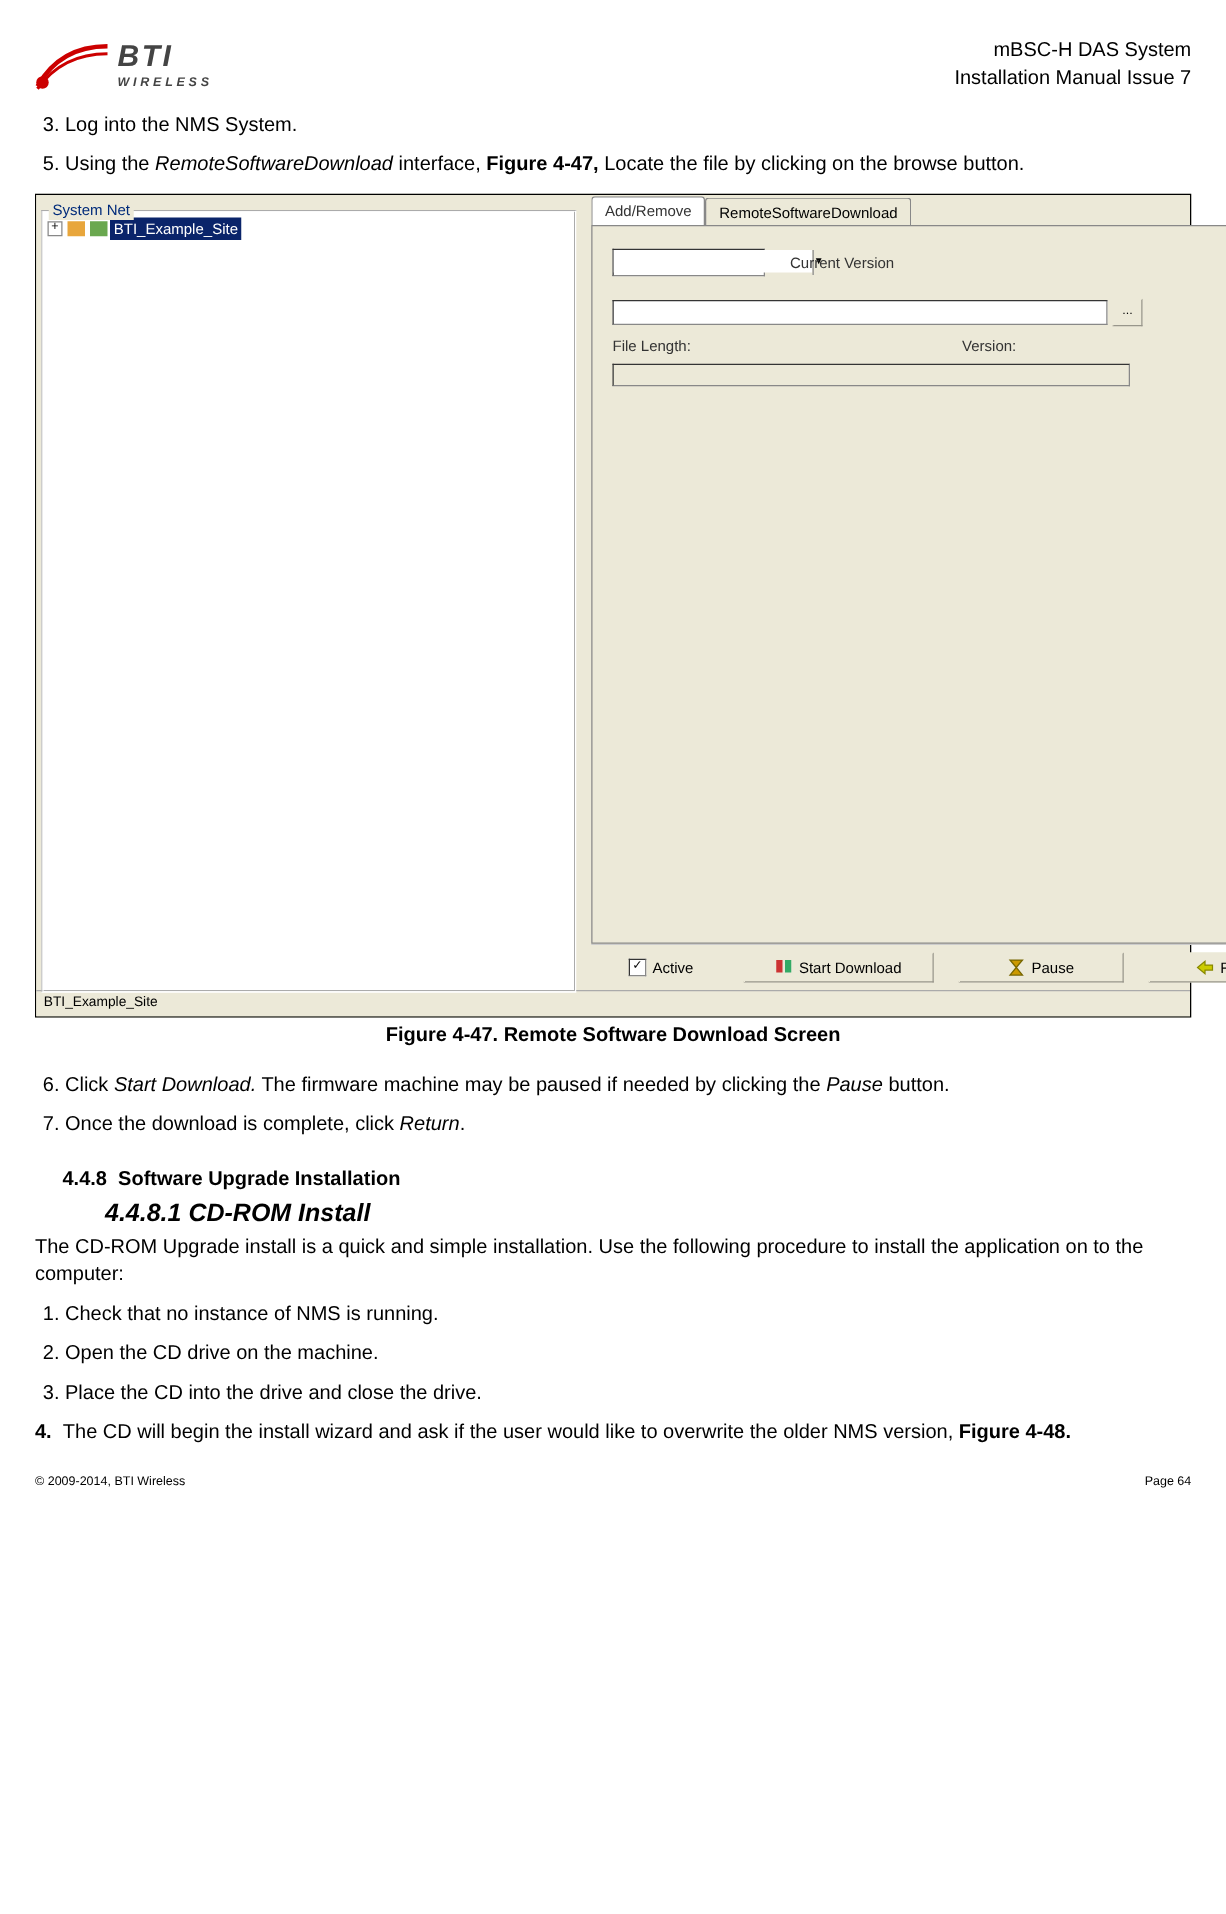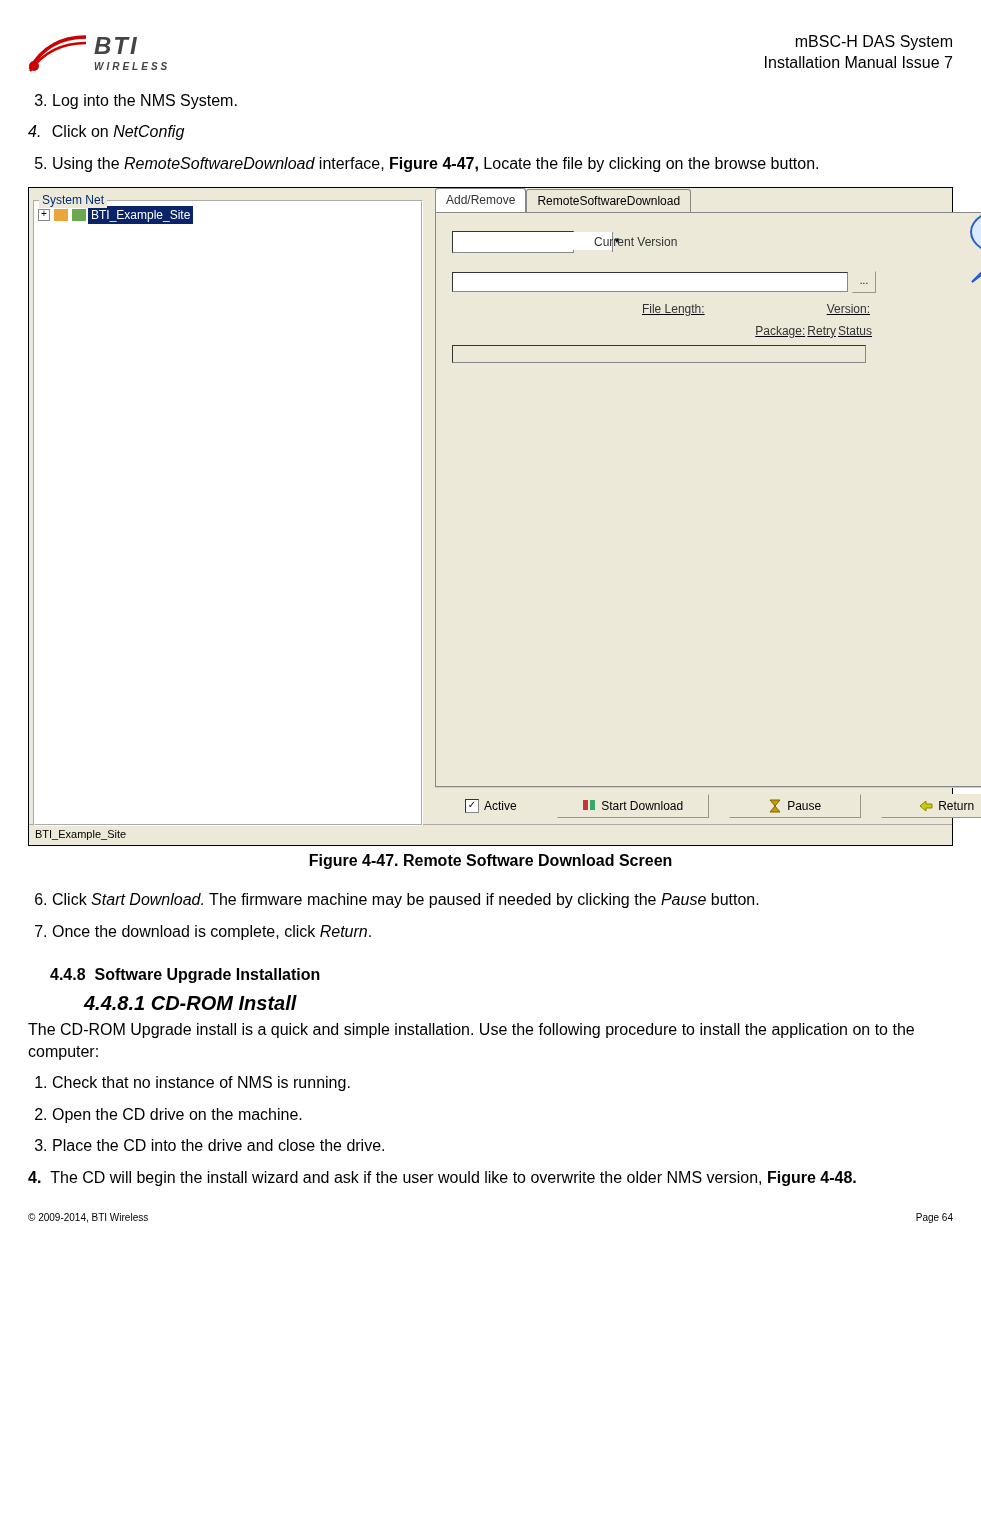--- a/index.html
+++ b/index.html
@@ -8,21 +8,21 @@
     padding: 30px 28px 25px 28px;
     font-size: 16px;
     color: #000;
     width: 981px;
     box-sizing: border-box;
     line-height: 1.35;
   }
   .header {
     display: flex;
     justify-content: space-between;
-    align-items: flex-end;
+    align-items: center;
     margin-bottom: 16px;
   }
   .logo-block {
     display: flex;
     align-items: center;
     gap: 6px;
   }
   .logo-swoosh {
     width: 60px;
     height: 42px;
@@ -92,21 +92,21 @@
     line-height: 14px;
     border: 1px solid #888;
   }
   .win-body {
     display: flex;
     height: 636px;
     font-size: 12px;
     color: #000;
   }
   .tree-panel {
-    width: 390px;
+    width: 428px;
     border: 2px groove #fff;
     margin: 2px 2px 0 4px;
     background: #fff;
     position: relative;
     box-sizing: border-box;
   }
   .tree-label {
     position: absolute;
     top: -10px;
     left: 4px;
@@ -251,22 +251,21 @@
     justify-content: center;
     position: absolute;
     top: 0;
     right: 2px;
   }
   .info-row {
     display: flex;
     gap: 2px;
     margin: 6px 0 0 6px;
     width: 420px;
-    justify-content: flex-end;
-    text-decoration: underline;
+    justify-content: space-between;
   }
   .info-label { color: #333; font-size: 12px; }
   .progress-bar {
     width: 412px;
     height: 16px;
     border: 1px inset #888;
     background: #ece9d8;
     margin: 6px 0 0 6px;
   }
   .bottom-bar {
@@ -350,24 +349,20 @@
     </div>
   </div>
   <div class="doc-title">
     <div>mBSC-H DAS System</div>
     <div>Installation Manual Issue 7</div>
   </div>
 </div>
 
 <ol class="steps" start="3">
   <li><span>Log into the NMS System.</span></li>
-  <li style="list-style:none; margin-left:-24px;">
-    <span class="italic">4.</span>
-    <span style="margin-left:6px;">Click on </span><span class="italic">NetConfig</span>
-  </li>
   <li value="5">
     <span>Using the </span><span class="italic">RemoteSoftwareDownload</span><span> interface, </span><span class="bold">Figure 4-47,</span><span> Locate the file by clicking on the browse button.</span>
   </li>
 </ol>
 
 <div class="figure-wrap">
 
   <div class="win-body">
 
     <div style="position:relative; padding-top:10px; background:#ece9d8;">
@@ -407,25 +402,20 @@
         <div class="path-row">
           <input class="path-input" style="">
           <div class="browse-btn">...</div>
         </div>
 
         <div class="info-row">
           <span class="info-label">File Length:</span>
           <span class="info-label" style="margin-left:120px;">Version:</span>
           <span></span>
         </div>
-        <div class="info-row">
-          <span class="info-label">Package:</span>
-          <span class="info-label">Retry</span>
-          <span class="info-label">Status</span>
-        </div>
         <div class="progress-bar"></div>
       </div>
 
       <div class="bottom-bar">
         <div class="chk-row">
           <div class="chk">✓</div>
           <span>Active</span>
         </div>
         <div class="win-btn" style="width:130px;">
           <svg class="btn-icon" viewBox="0 0 14 14">

